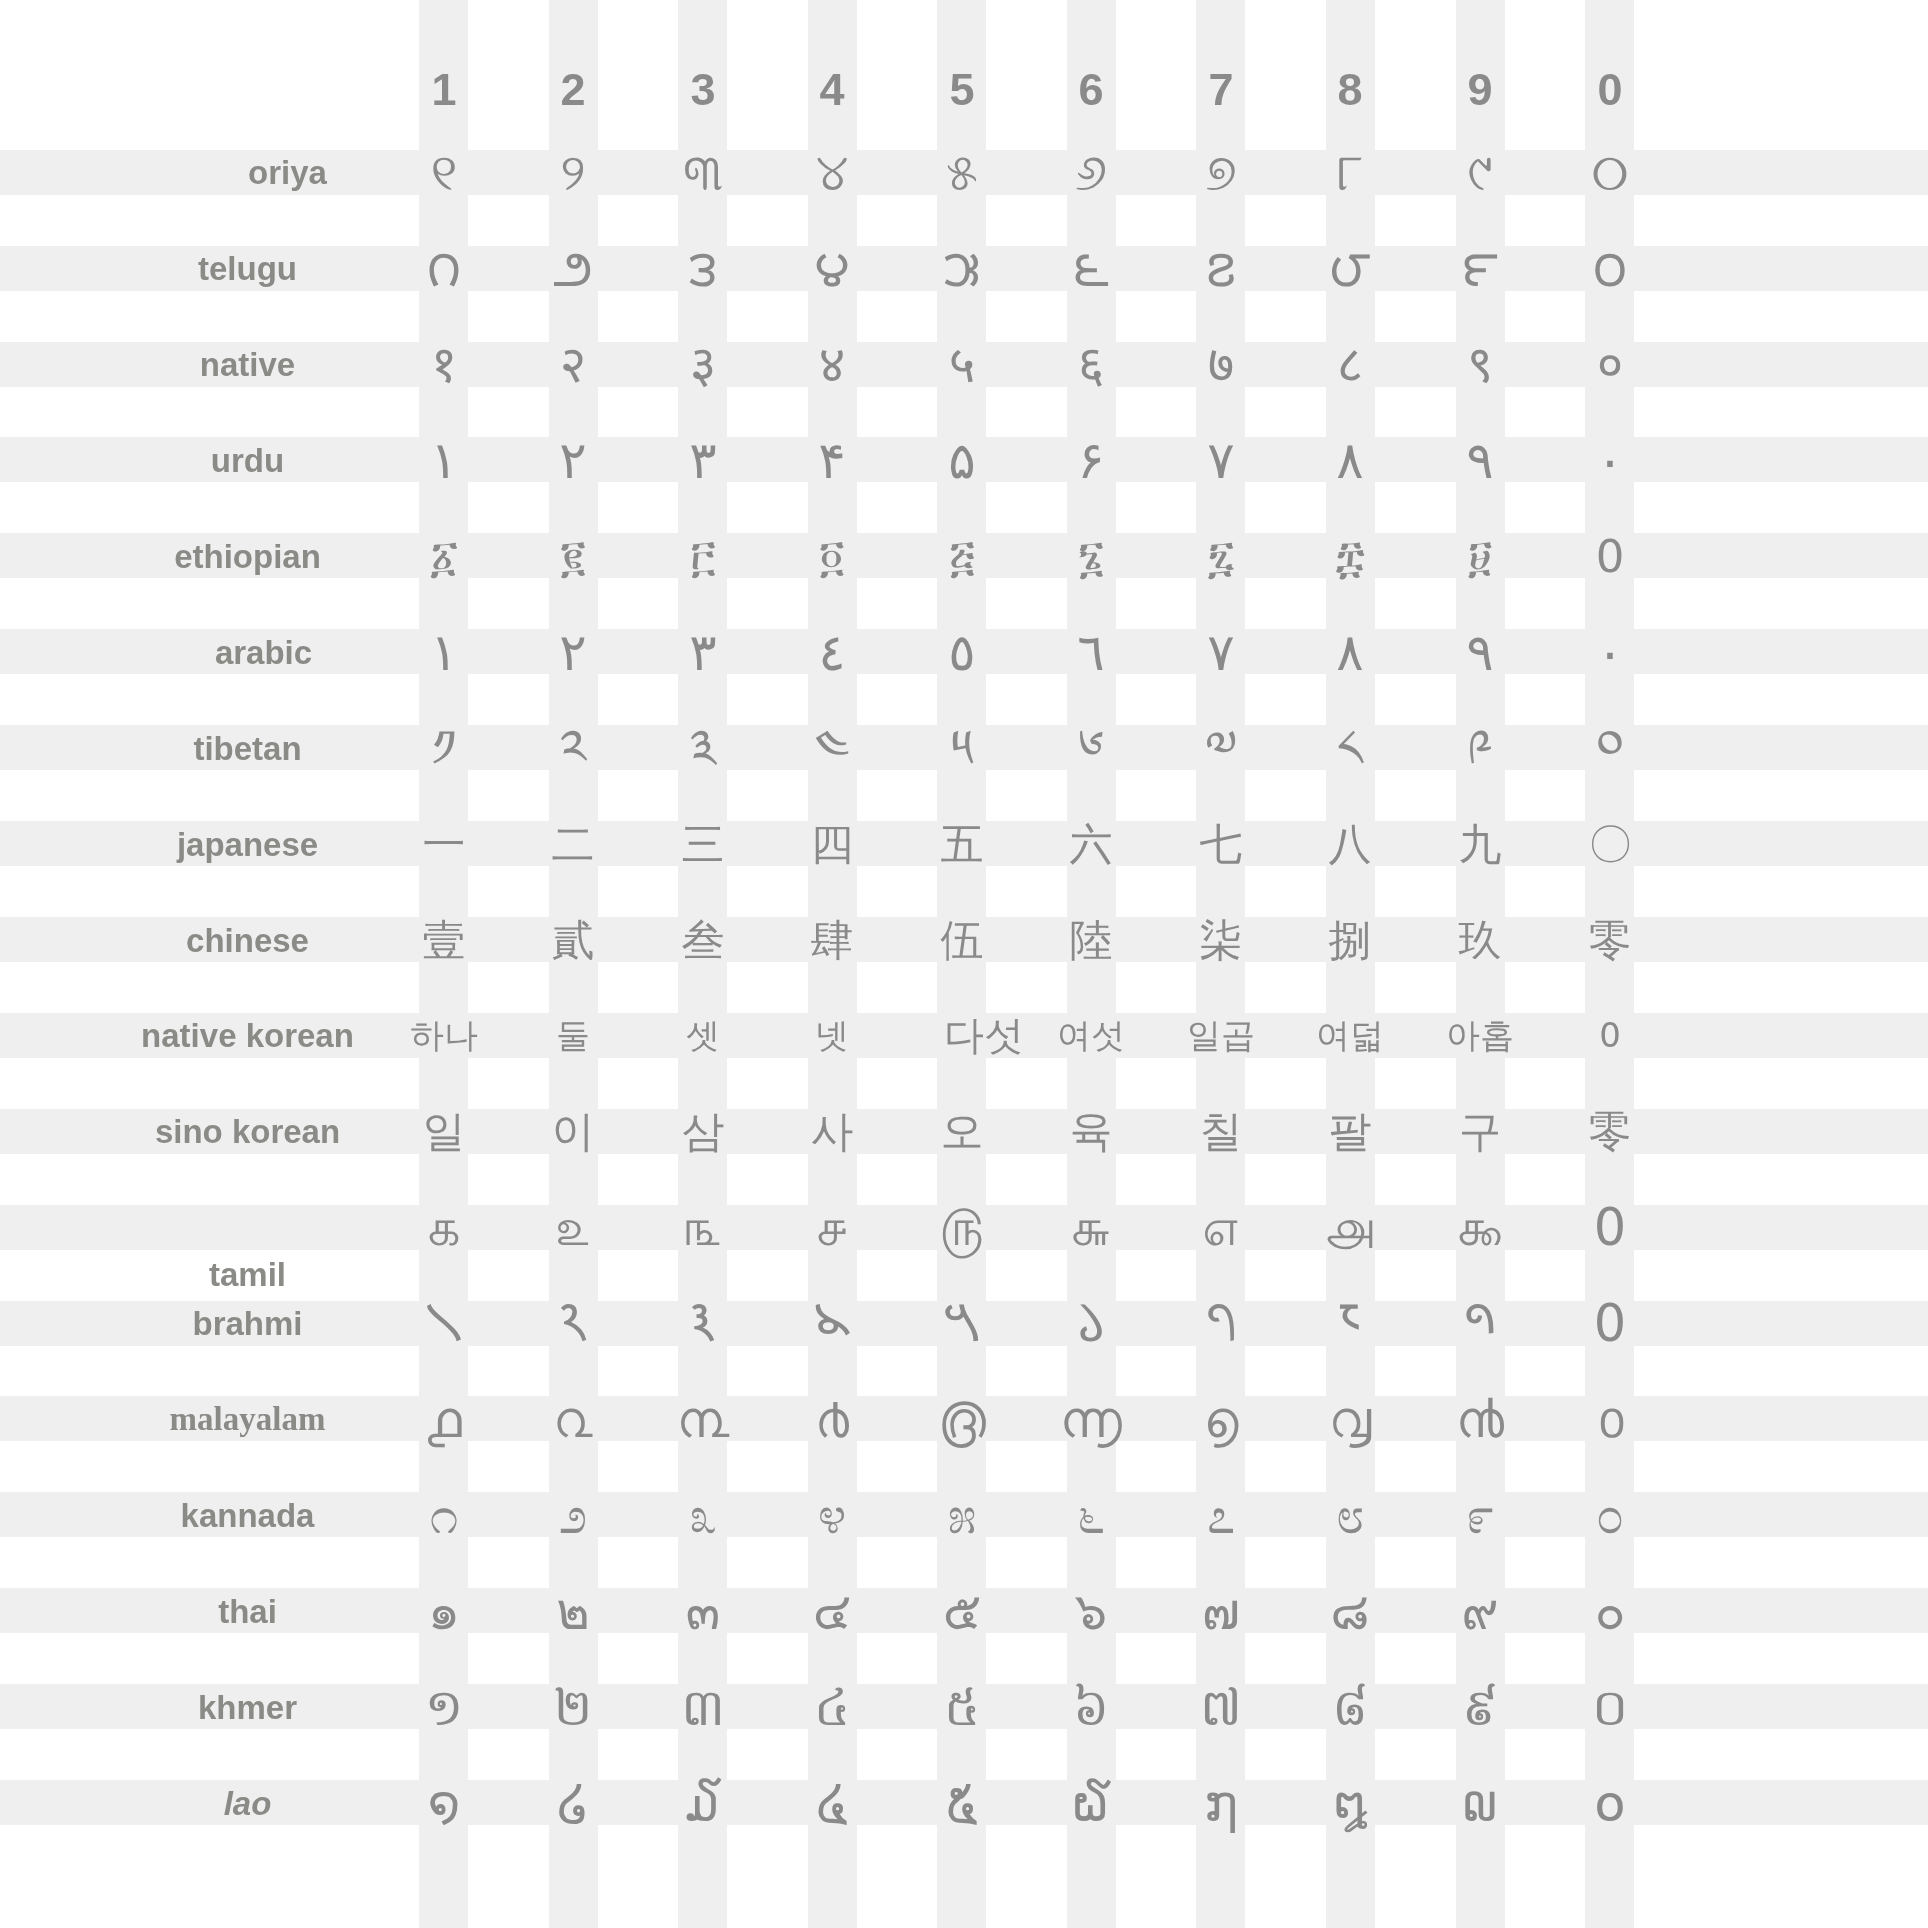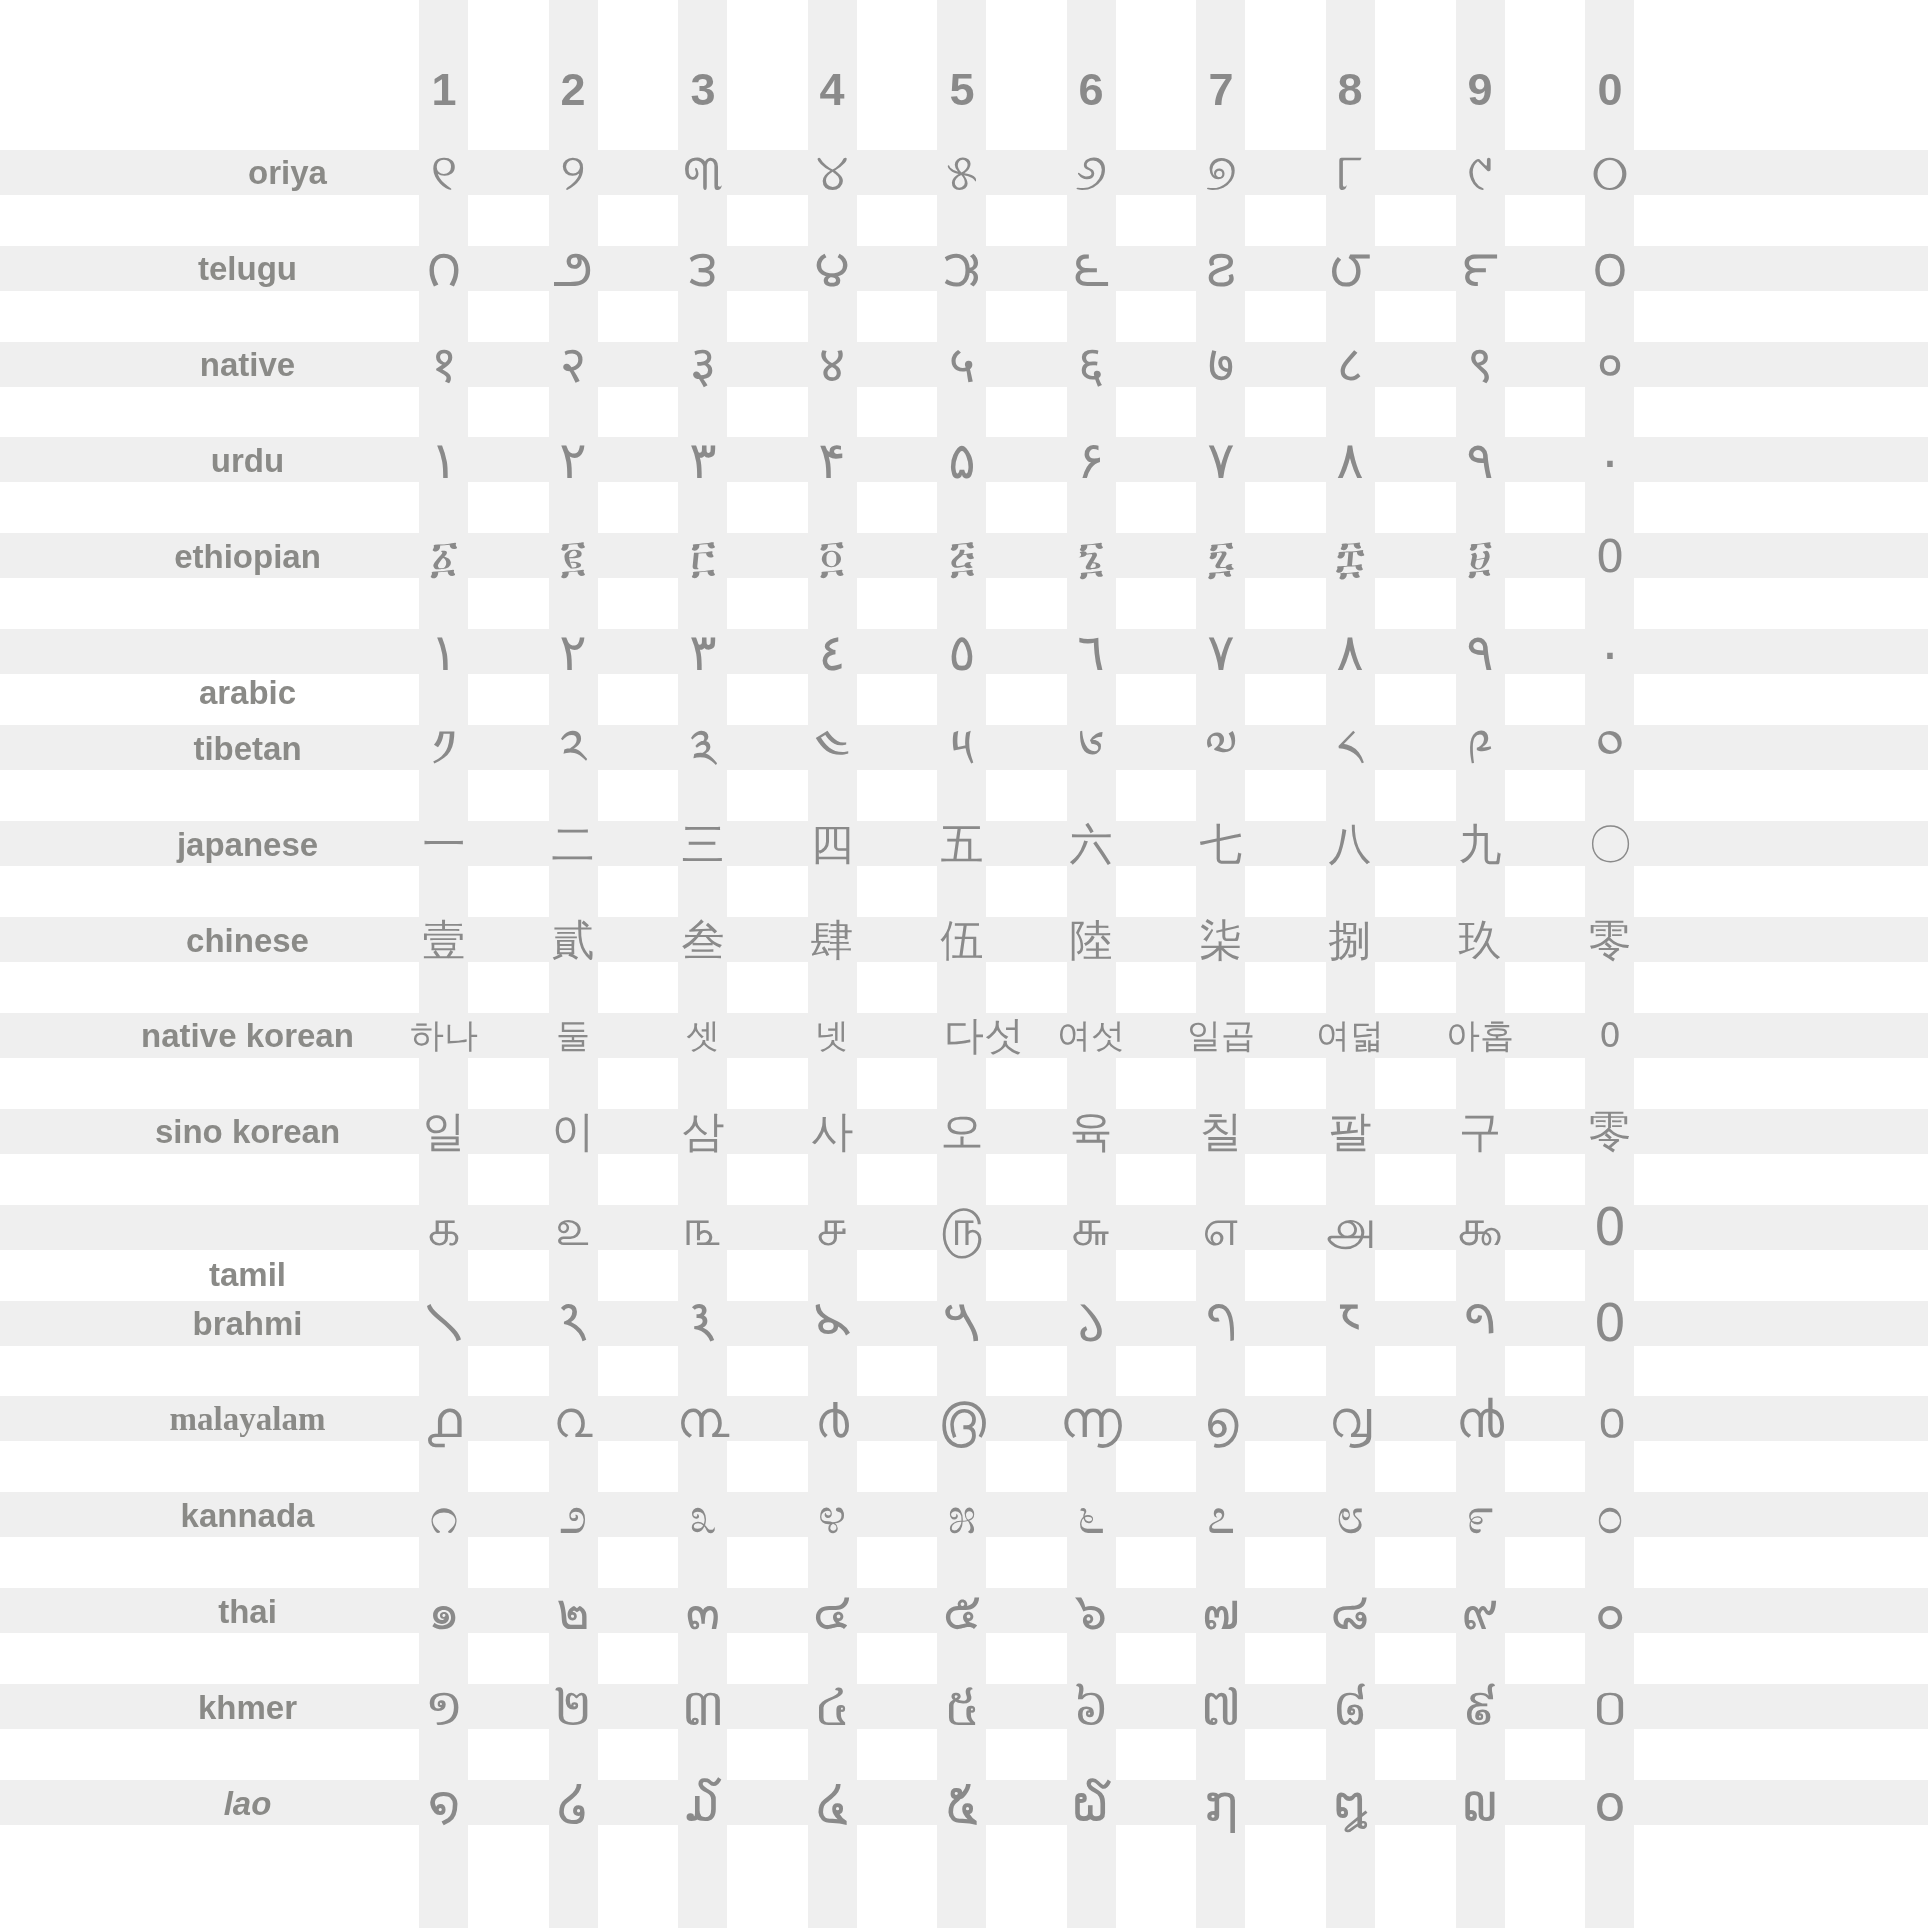--- a/index.html
+++ b/index.html
@@ -137,21 +137,21 @@
     <div class="cell" style="left: 444px; top: 556px; font-size: 45px;">፩</div>
     <div class="cell" style="left: 573px; top: 556px; font-size: 45px;">፪</div>
     <div class="cell" style="left: 703px; top: 556px; font-size: 45px;">፫</div>
     <div class="cell" style="left: 832px; top: 556px; font-size: 45px;">፬</div>
     <div class="cell" style="left: 962px; top: 556px; font-size: 45px;">፭</div>
     <div class="cell" style="left: 1091px; top: 556px; font-size: 45px;">፮</div>
     <div class="cell" style="left: 1221px; top: 556px; font-size: 45px;">፯</div>
     <div class="cell" style="left: 1350px; top: 556px; font-size: 45px;">፰</div>
     <div class="cell" style="left: 1480px; top: 556px; font-size: 45px;">፱</div>
     <div class="cell" style="left: 1610px; top: 556px; font-size: 45px;">0</div>
-    <div class="row-label" style="top: 692px;">arabic</div>
+    <div class="row-label" style="top: 652px; padding-left: 16px;">arabic</div>
     <div class="cell" style="left: 444px; top: 652px;">١</div>
     <div class="cell" style="left: 573px; top: 652px;">٢</div>
     <div class="cell" style="left: 703px; top: 652px;">٣</div>
     <div class="cell" style="left: 832px; top: 652px;">٤</div>
     <div class="cell" style="left: 962px; top: 652px;">٥</div>
     <div class="cell" style="left: 1091px; top: 652px;">٦</div>
     <div class="cell" style="left: 1221px; top: 652px;">٧</div>
     <div class="cell" style="left: 1350px; top: 652px;">٨</div>
     <div class="cell" style="left: 1480px; top: 652px;">٩</div>
     <div class="cell" style="left: 1610px; top: 652px;">٠</div>

